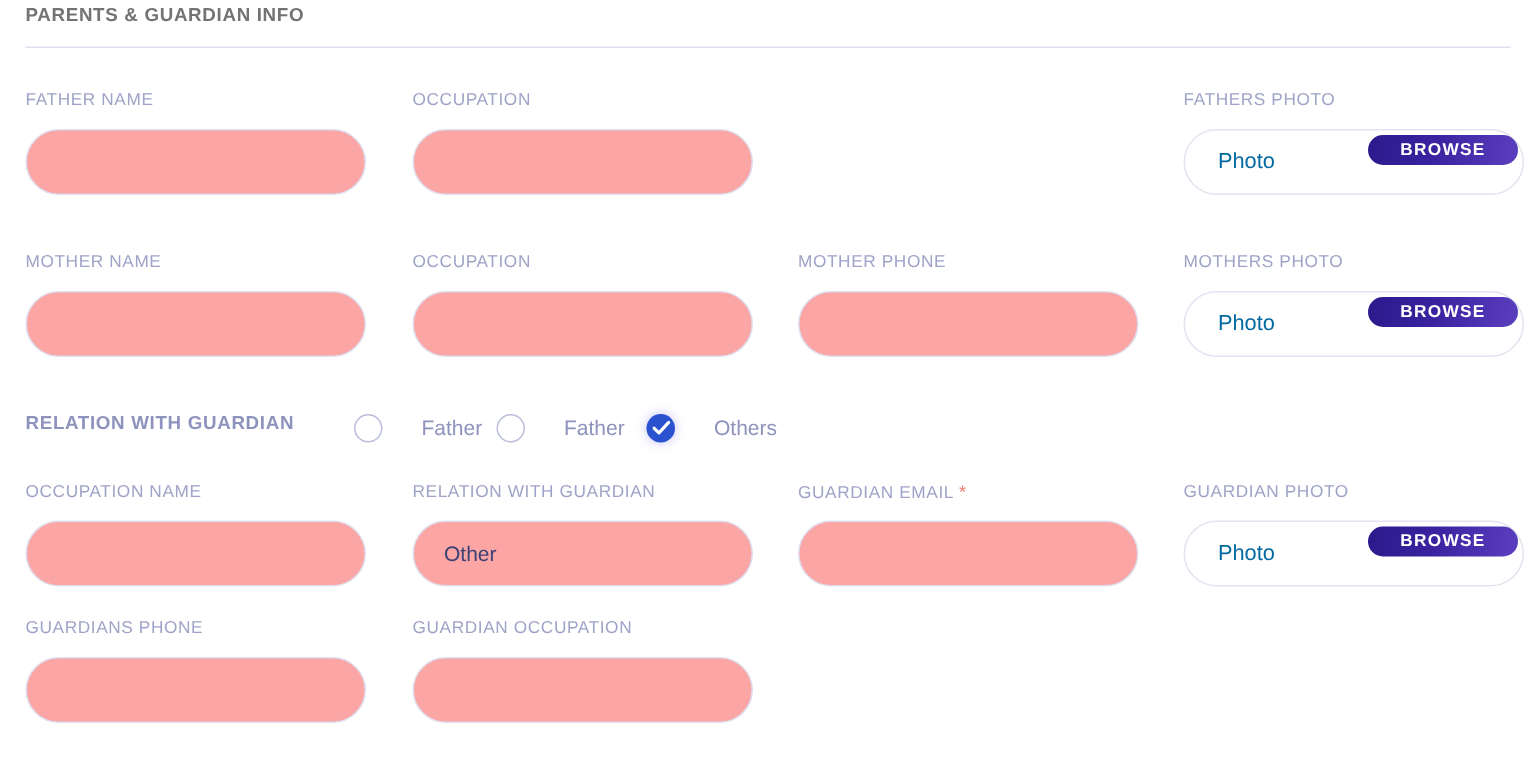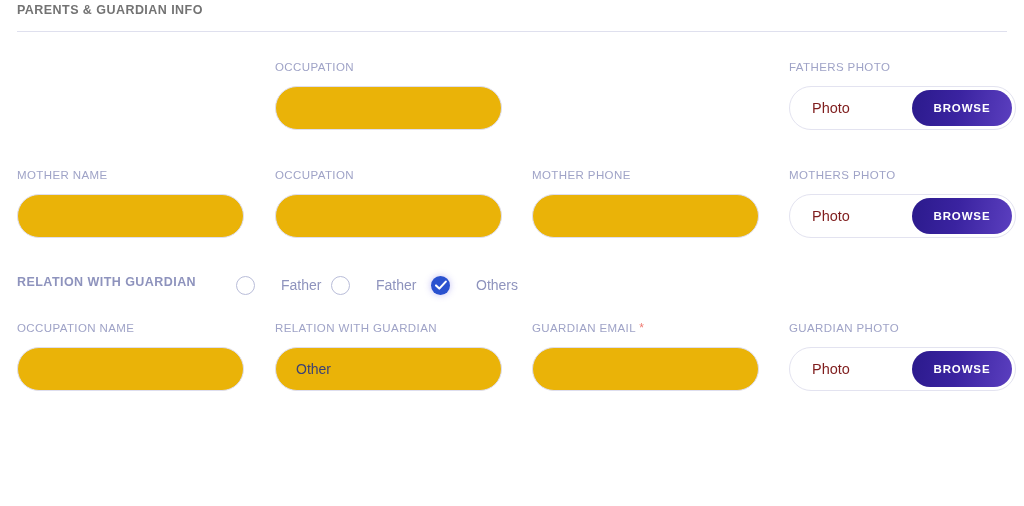--- a/index.html
+++ b/index.html
@@ -73,21 +73,21 @@
     letter-spacing: 0;
   }
 
   .f-input {
     display: block;
     margin-top: 12px;
     width: 100%;
     height: 44px;
     border: 1px solid #dedeee;
     border-radius: 24px;
-    background: #eab308;
+    background: #fca5a5;
     padding: 0 20px;
     font-family: "Liberation Sans", sans-serif;
     font-size: 14px;
     color: #3c4273;
     outline: none;
   }
   .f-input::placeholder { color: #b8bcd8; }
 
   
   .photo-box {
@@ -97,28 +97,28 @@
     height: 44px;
     border: 1px solid #e3e3f0;
     border-radius: 24px;
     background: #ffffff;
     display: flex;
     align-items: center;
   }
   .photo-text {
     margin-left: 22px;
     font-size: 14.5px;
-    color: #7f1d1d;
+    color: #0369a1;
     white-space: nowrap;
   }
   .browse-btn {
     position: absolute;
     right: 3px;
     top: 3px;
-    height: 36px;
+    height: 20px;
     width: 100px;
     border: none;
     border-radius: 20px;
     background: linear-gradient(100deg, #2b1a8c 0%, #3a23a0 45%, #5b3fbf 100%);
     color: #ffffff;
     font-family: "Liberation Sans", sans-serif;
     font-size: 11.5px;
     font-weight: bold;
     letter-spacing: 0.85px;
     cursor: pointer;
@@ -188,20 +188,24 @@
 
 <div class="page">
 
   <div class="section-head">
     <div class="section-title">PARENTS &amp; GUARDIAN INFO</div>
     <div class="section-rule"></div>
   </div>
 
   <div class="row" style="top:60px;">
 
+    <div class="field col1">
+      <span class="f-label">FATHER NAME</span>
+      <input class="f-input" type="text" placeholder="" style="">
+    </div>
 
     <div class="field col2">
       <span class="f-label">OCCUPATION</span>
       <input class="f-input" type="text" placeholder="" style="">
     </div>
 
 
     <div class="field col4">
       <span class="f-label">FATHERS PHOTO</span>
       <div class="photo-box">
@@ -279,14 +283,26 @@
 
     <div class="field col4">
       <span class="f-label">GUARDIAN PHOTO</span>
       <div class="photo-box">
         <span class="photo-text">Photo</span>
         <button class="browse-btn">BROWSE</button>
       </div>
     </div>
   </div>
 
+  <div class="row" style="top:412px;">
+
+    <div class="field col1">
+      <span class="f-label">GUARDIANS PHONE</span>
+      <input class="f-input" type="text" placeholder="" style="">
+    </div>
+
+    <div class="field col2">
+      <span class="f-label">GUARDIAN OCCUPATION</span>
+      <input class="f-input" type="text" placeholder="" style="">
+    </div>
+  </div>
 
 </div>
 
 </body></html>

